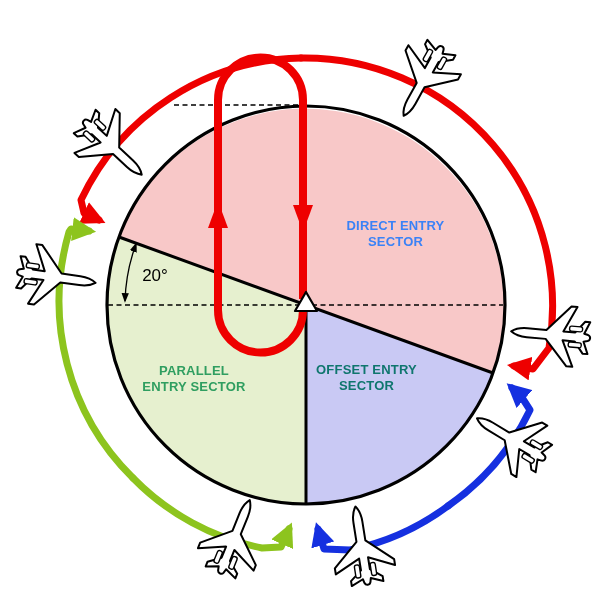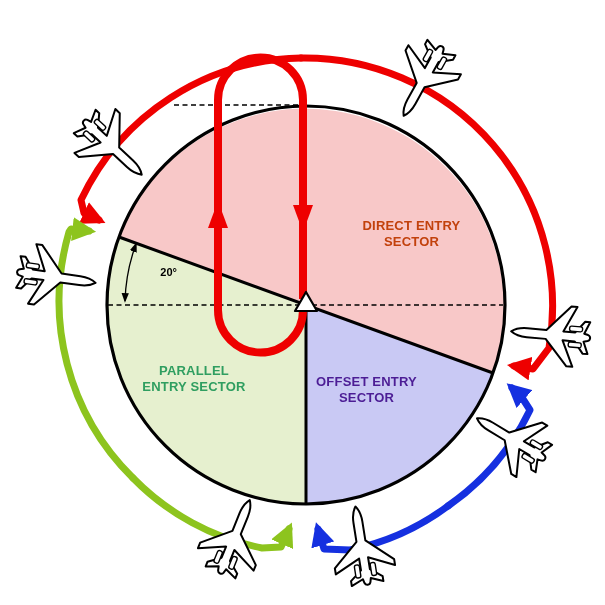--- a/index.html
+++ b/index.html
@@ -1,22 +1,22 @@
 <!DOCTYPE html>
 <html><head>
 <meta charset="utf-8">
 <style>
   html,body{margin:0;padding:0;background:#fff;}
   .stage{position:relative;width:605px;height:605px;background:#fff;overflow:hidden;
          font-family:"Liberation Sans",sans-serif;}
   .stage svg{position:absolute;left:0;top:0;}
   .lbl{position:absolute;font-weight:bold;font-size:13px;line-height:16px;
        text-align:center;letter-spacing:.2px;user-select:none;}
-  .angle-lbl{position:absolute;font-weight:bold;font-size:11px;color:#000;
-       text-align:right;user-select:none;}
+  .angle-lbl{position:absolute;font-weight:normal;font-size:17px;color:#000;
+       text-align:center;user-select:none;}
 </style>
 </head>
 <body>
 
 <div class="stage">
 
 <svg width="605" height="605" viewBox="0 0 605 605">
   <defs>
 
     <g id="plane">
@@ -78,21 +78,21 @@
 
   <use href="#plane" transform="translate(424,79) rotate(209)"></use>
   <use href="#plane" transform="translate(111,146) rotate(133)"></use>
   <use href="#plane" transform="translate(54,277) rotate(98)"></use>
   <use href="#plane" transform="translate(553,335) rotate(275)"></use>
   <use href="#plane" transform="translate(513,440) rotate(301)"></use>
   <use href="#plane" transform="translate(362,548) rotate(351)"></use>
   <use href="#plane" transform="translate(234,539) rotate(22)"></use>
 </svg>
 
-<div class="lbl" style="left: 349px; top: 218px; width: 125px; color: #c2410c;">DIRECT ENTRY SECTOR</div>
+<div class="lbl" style="left: 333px; top: 218px; width: 125px; color: #3b82f6;">DIRECT ENTRY SECTOR</div>
 
 <div class="lbl" style="left: 138px; top: 363px; width: 112px; color: rgb(47, 158, 96);">PARALLEL ENTRY SECTOR</div>
 
-<div class="lbl" style="left: 304px; top: 374px; width: 125px; color: #4c1d95; text-align: center;">OFFSET ENTRY SECTOR</div>
+<div class="lbl" style="left: 304px; top: 362px; width: 125px; color: #0f766e; text-align: center;">OFFSET ENTRY SECTOR</div>
 
 <div class="angle-lbl" style="left:133px;top:266px;width:44px;">20°</div>
 
 </div>
 
 </body></html>

